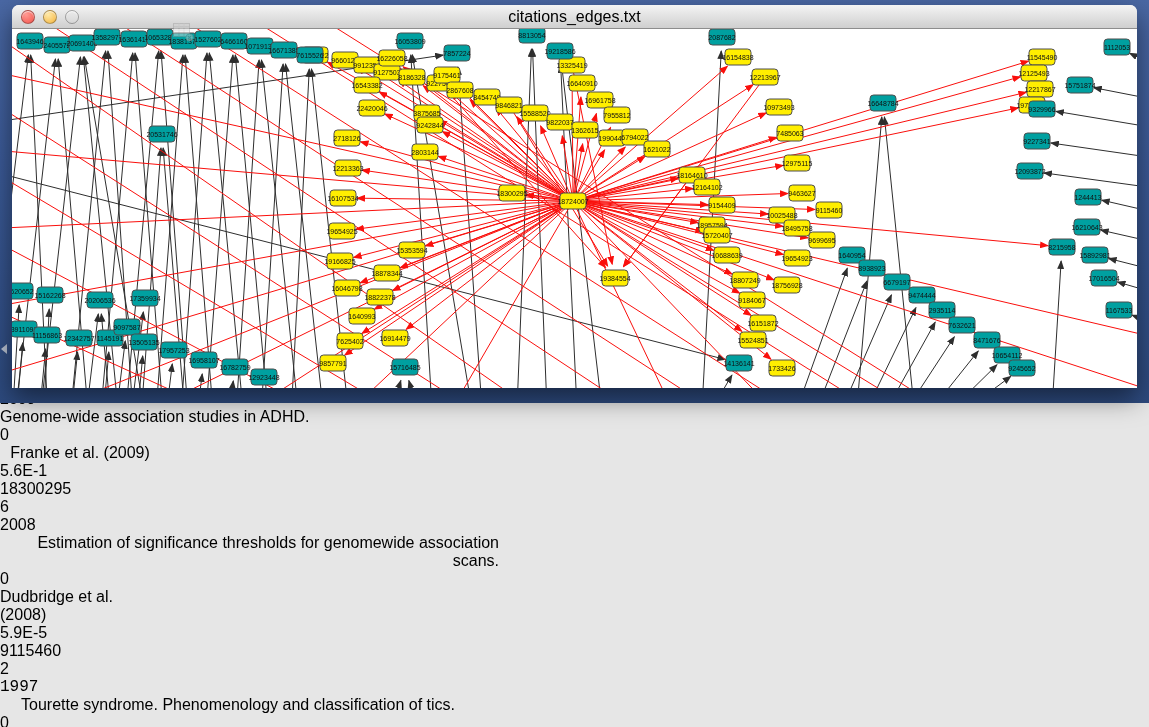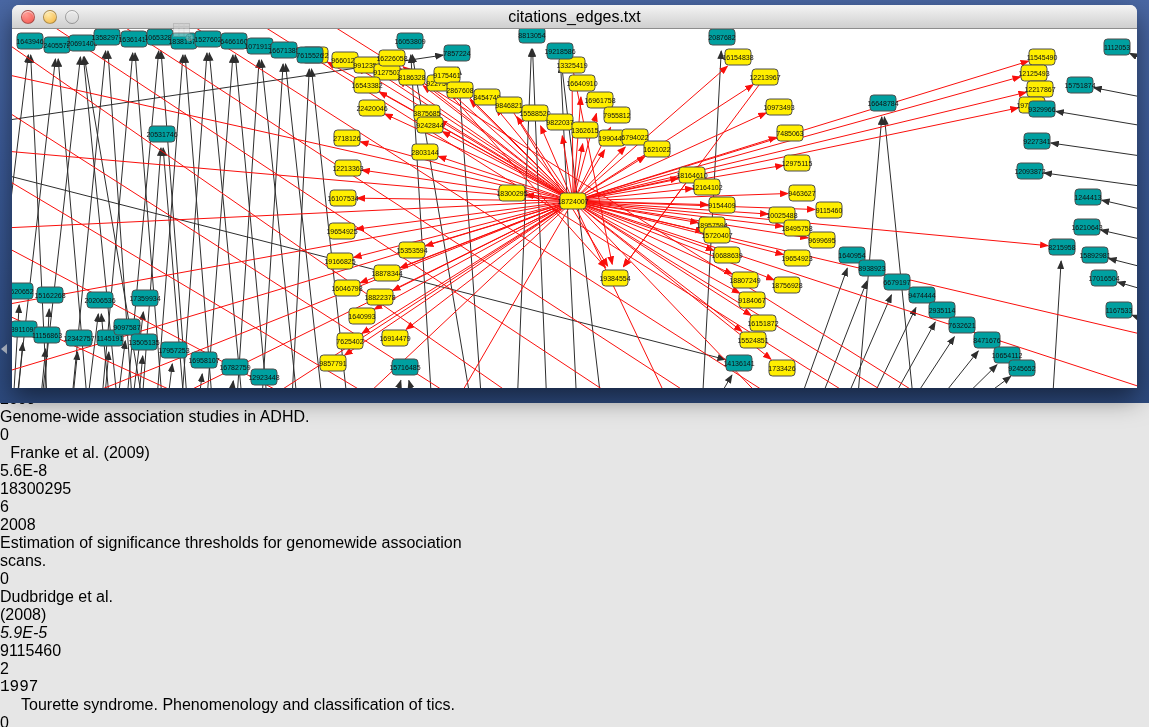--- a/index.html
+++ b/index.html
@@ -873,30 +873,30 @@
           <div class="td" style="width: 160px;">Yano et al. (2008)</div>
           <div class="td" style="width: 110px;">5.3E-5</div>
         </div>
         <div class="tr">
           <div class="td" style="width: 91px;">19384554</div>
           <div class="td" style="width: 98px;">6</div>
           <div class="td" style="width: 75px;">2009</div>
           <div class="td" style="width: 499px;">Genome-wide association studies in ADHD.</div>
           <div class="td" style="width: 74px;">0</div>
           <div class="td" style="width: 160px; text-align: center;">Franke et al. (2009)</div>
-          <div class="td" style="width: 110px;">5.6E-8</div>
+          <div class="td" style="width: 110px;">5.6E-1</div>
         </div>
         <div class="tr">
           <div class="td" style="width: 91px;">18300295</div>
           <div class="td" style="width: 98px;">6</div>
           <div class="td" style="width: 75px;">2008</div>
-          <div class="td" style="width: 499px;">Estimation of significance thresholds for genomewide association scans.</div>
+          <div class="td" style="width: 499px; text-align: right;">Estimation of significance thresholds for genomewide association scans.</div>
           <div class="td" style="width: 74px;">0</div>
           <div class="td" style="width: 160px;">Dudbridge et al. (2008)</div>
-          <div class="td" style="width: 110px; font-style: italic;">5.9E-5</div>
+          <div class="td" style="width: 110px;">5.9E-5</div>
         </div>
         <div class="tr">
           <div class="td" style="width: 91px;">9115460</div>
           <div class="td" style="width: 98px;">2</div>
           <div class="td" style="width: 75px; font-family: Liberation Mono, monospace;">1997</div>
           <div class="td" style="width: 499px; margin-left: 21px;">Tourette syndrome. Phenomenology and classification of tics.</div>
           <div class="td" style="width: 74px;">0</div>
         </div>
       </div>
     <div class="vscroll">

